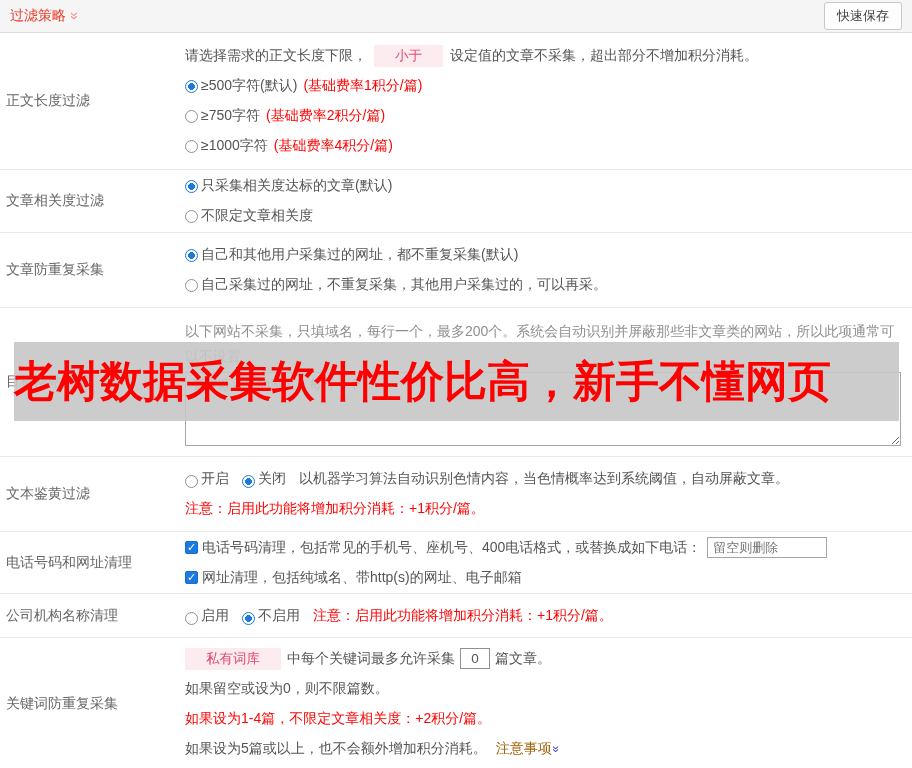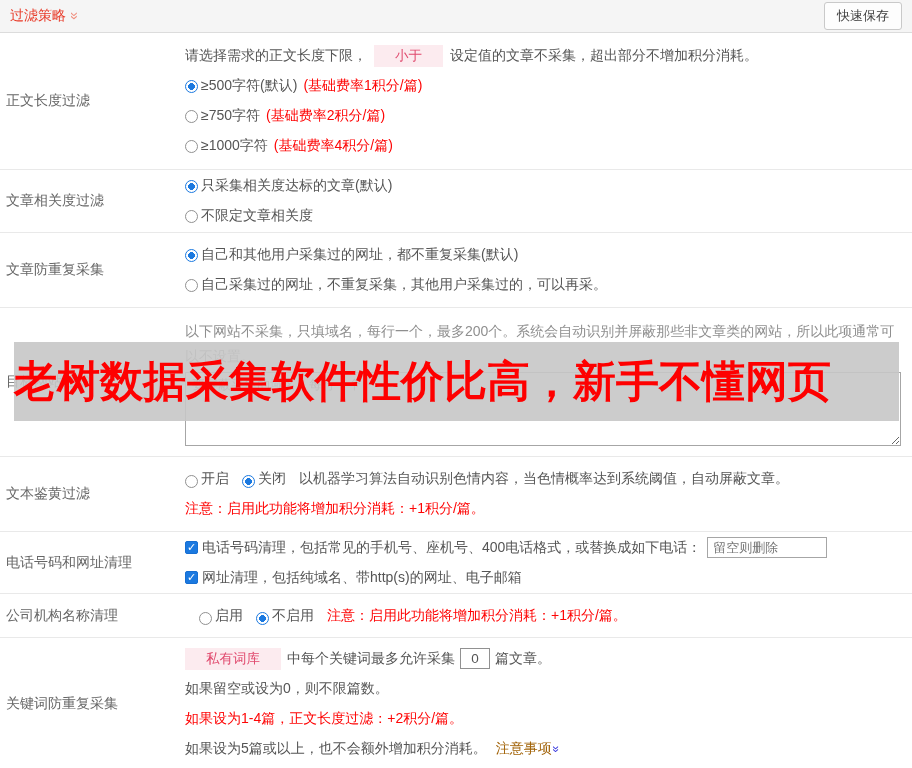--- a/index.html
+++ b/index.html
@@ -29,21 +29,21 @@
     width:185px; flex-shrink:0; display:flex; align-items:center;
     padding-left:6px; color:#666;
   }
   .row-content {
     flex:1; display:flex; flex-direction:column; justify-content:center;
     color:#555; padding-right:8px;
   }
   .line { height:30px; display:flex; align-items:center; white-space:nowrap; }
   .r1 { height:137px; } .r2 { height:63px; } .r3 { height:75px; }
   .r4 { height:149px; } .r5 { height:75px; } .r6 { height:62px; }
-  .r7 { height:44px;gap:14px; } .r8 { height:131px; border-bottom:none; }
+  .r7 { height:44px; } .r8 { height:131px; border-bottom:none; }
   
   .radio {
     width:13px; height:13px; border-radius:50%; border:1px solid #919191;
     background:#fff; margin-right:3px; flex-shrink:0; cursor:pointer;
   }
   .radio.checked {
     border:1px solid #1b79e0;
     background:radial-gradient(circle,#1b79e0 0 3.5px,#fff 3.6px);
   }
   .checkbox {
@@ -211,21 +211,21 @@
 <div class="row r8">
   <div class="row-label">关键词防重复采集</div>
   <div class="row-content">
     <div class="line">
       <span class="tag tag-ciku">私有词库</span>
       <span>中每个关键词最多允许采集</span>
       <input class="count-input" type="text" value="0" style="">
       <span>篇文章。</span>
     </div>
     <div class="line">如果留空或设为0，则不限篇数。</div>
-    <div class="line red">如果设为1-4篇，正文长度过滤：+2积分/篇。</div>
+    <div class="line red">如果设为1-4篇，不限定文章相关度：+2积分/篇。</div>
     <div class="line">
       <span>如果设为5篇或以上，也不会额外增加积分消耗。</span>
       <span class="link">注意事项</span>
       <span class="chev link-chev">»</span>
     </div>
   </div>
 </div>
 
 <div class="watermark">
   <span class="watermark-text">老树数据采集软件性价比高，新手不懂网页</span>

